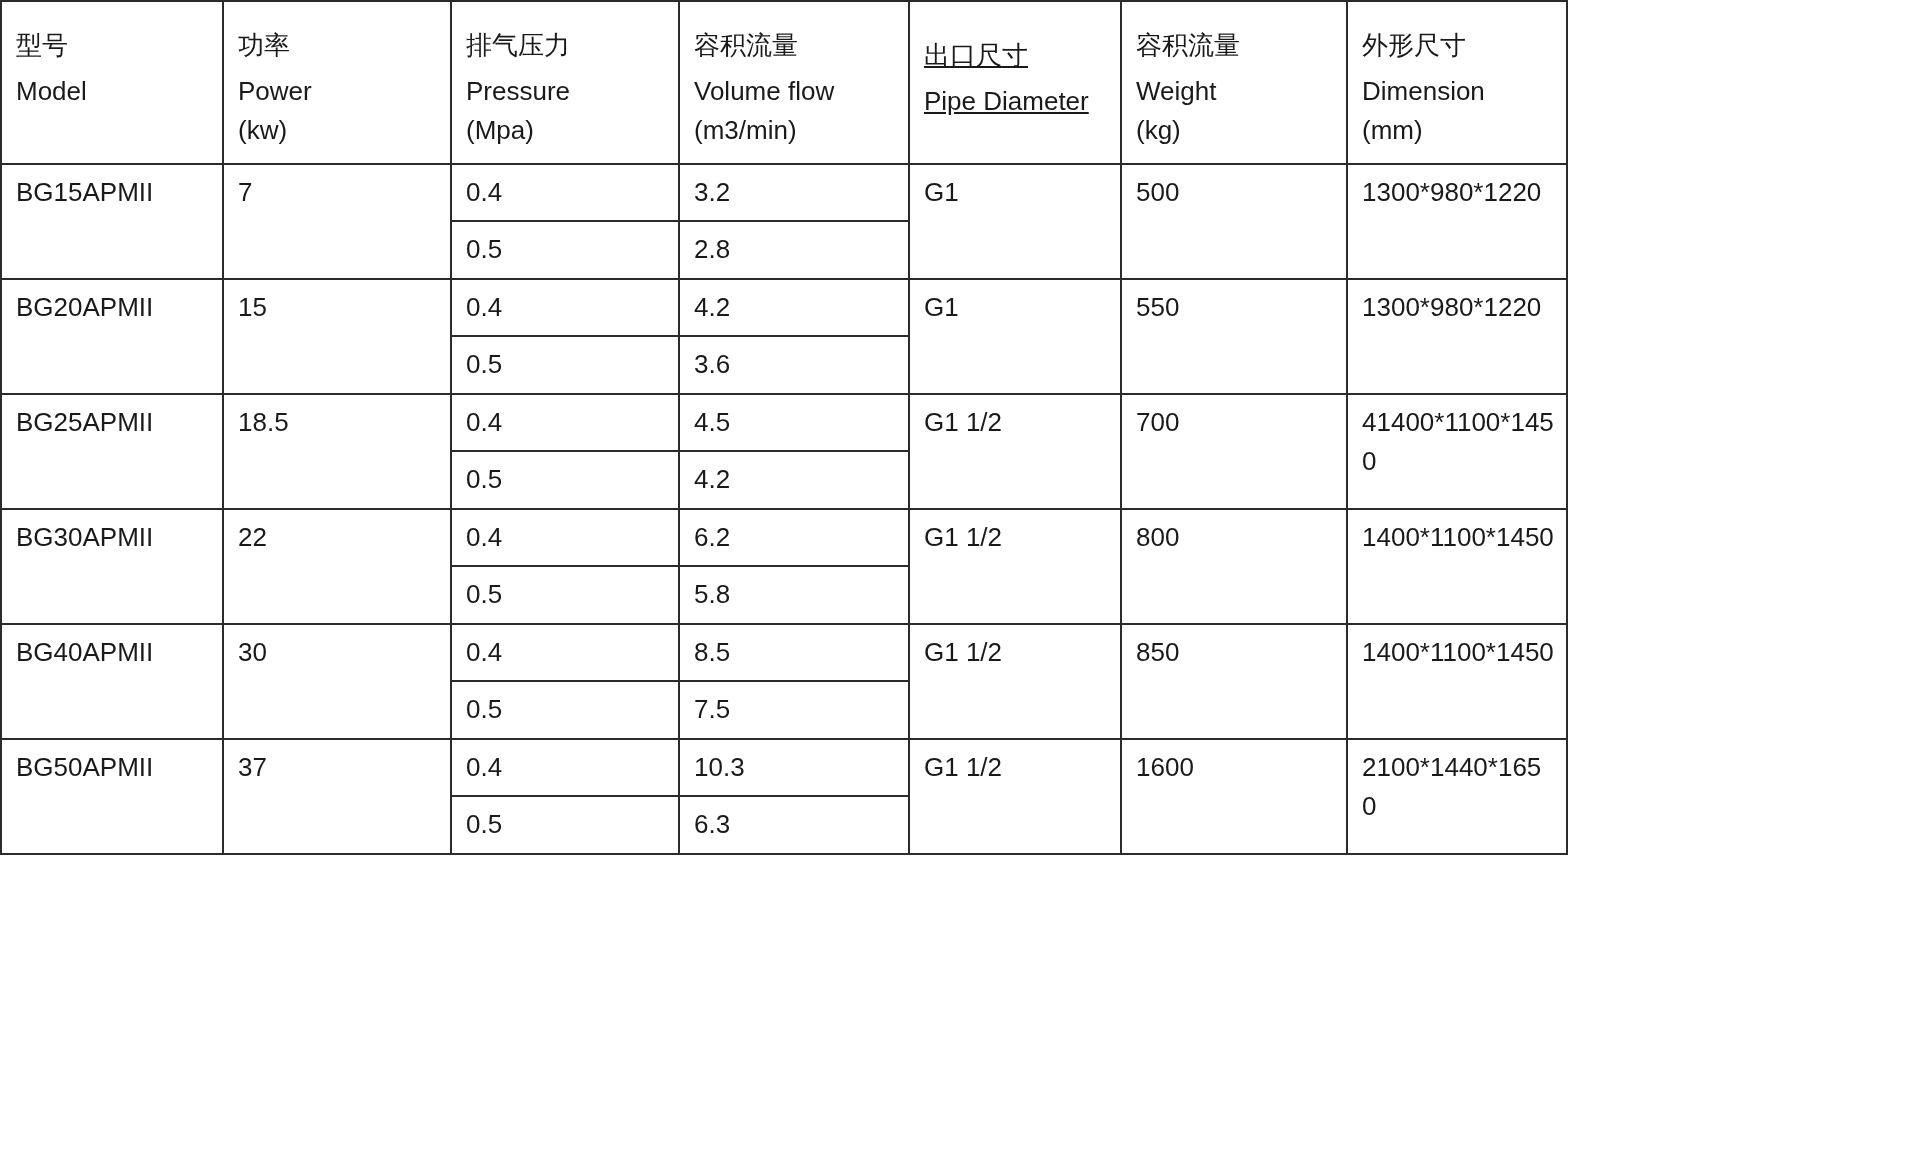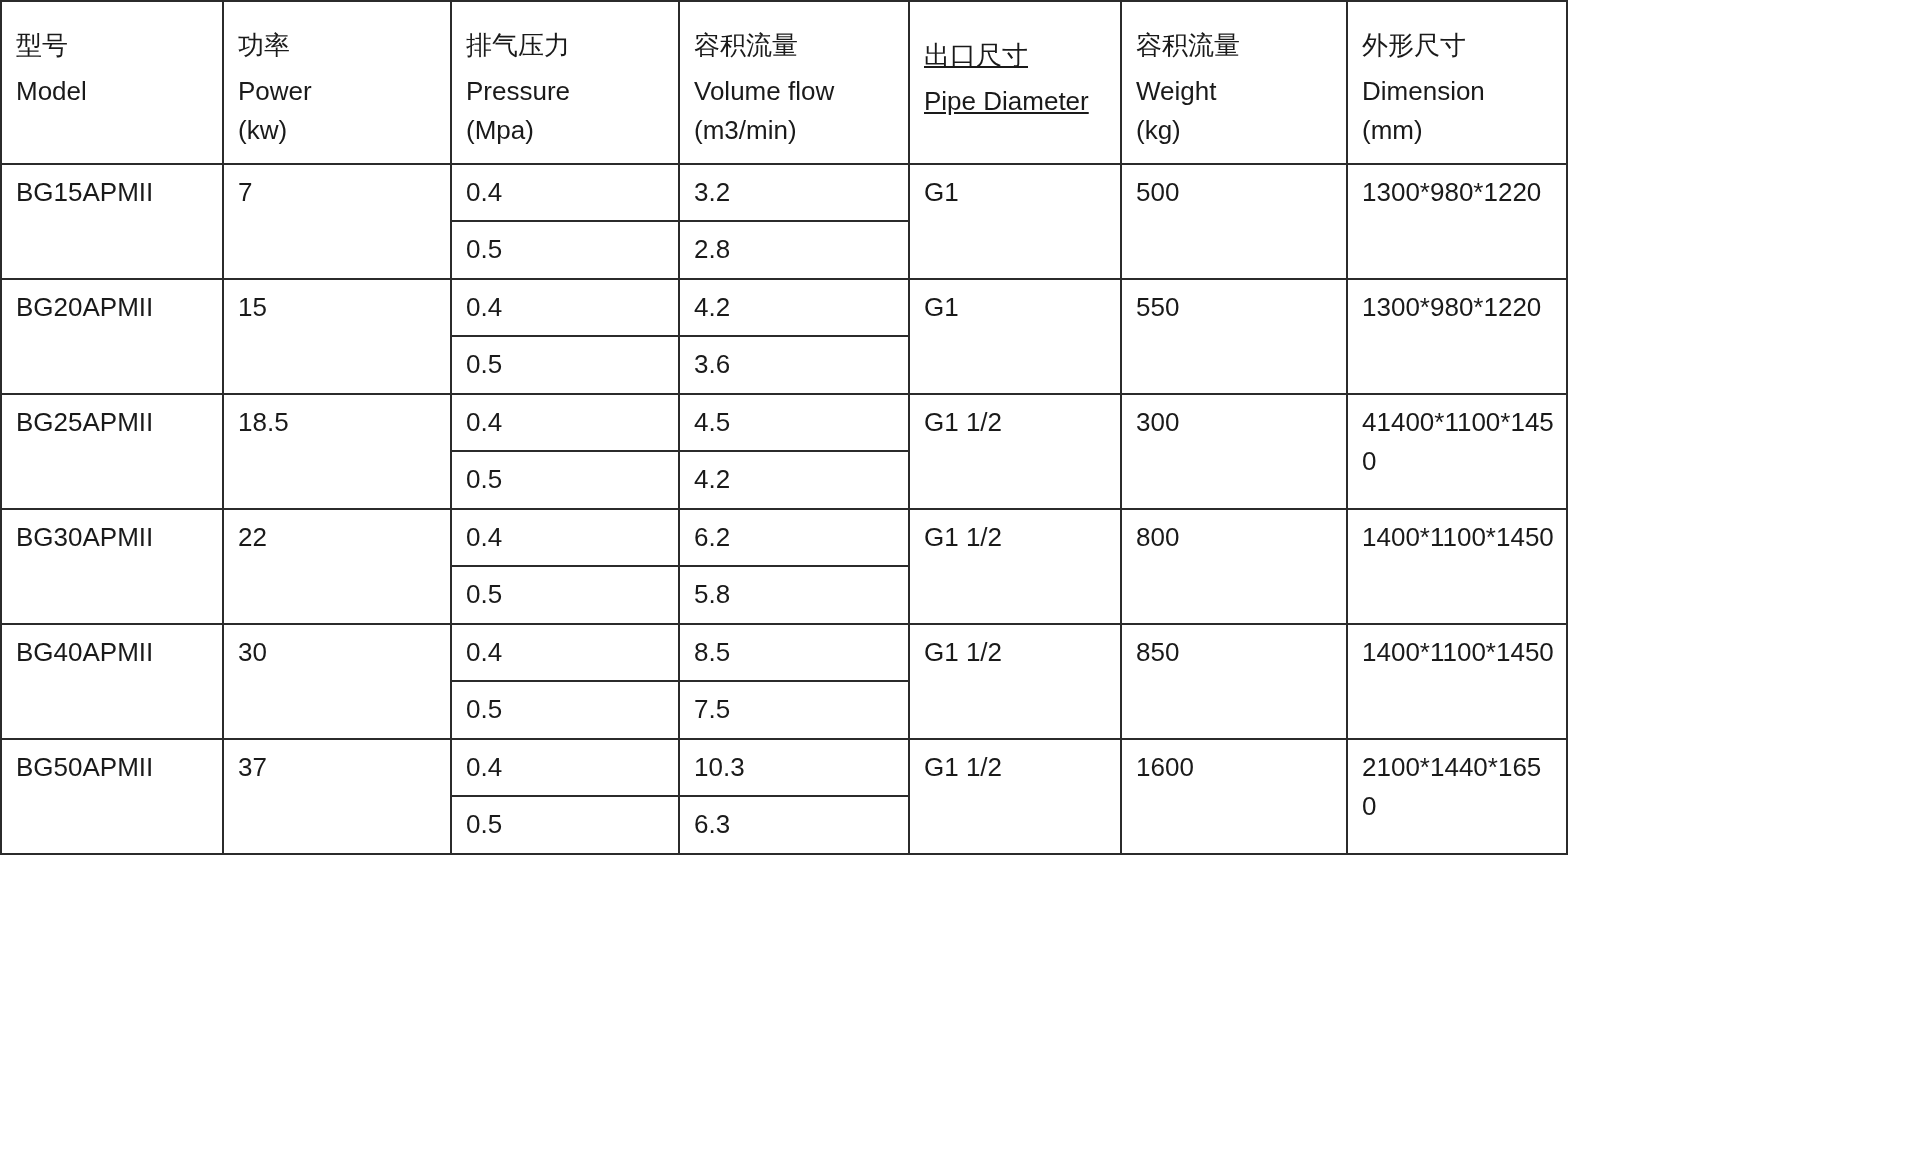--- a/index.html
+++ b/index.html
@@ -147,21 +147,21 @@
         <td class="sub">0.5</td>
         <td class="sub">3.6</td>
       </tr>
 
       <tr>
         <td class="tall-mid" rowspan="2">BG25APMII</td>
         <td class="tall-mid" rowspan="2">18.5</td>
         <td class="sub">0.4</td>
         <td class="sub">4.5</td>
         <td class="tall-mid" rowspan="2">G1 1/2</td>
-        <td class="tall-mid" rowspan="2">300</td>
+        <td class="tall-mid" rowspan="2">700</td>
         <td class="dim" rowspan="2">41400*1100*1450</td>
       </tr>
       <tr>
         <td class="sub">0.5</td>
         <td class="sub">4.2</td>
       </tr>
 
       <tr>
         <td class="tall-mid" rowspan="2">BG30APMII</td>
         <td class="tall-mid" rowspan="2">22</td>

